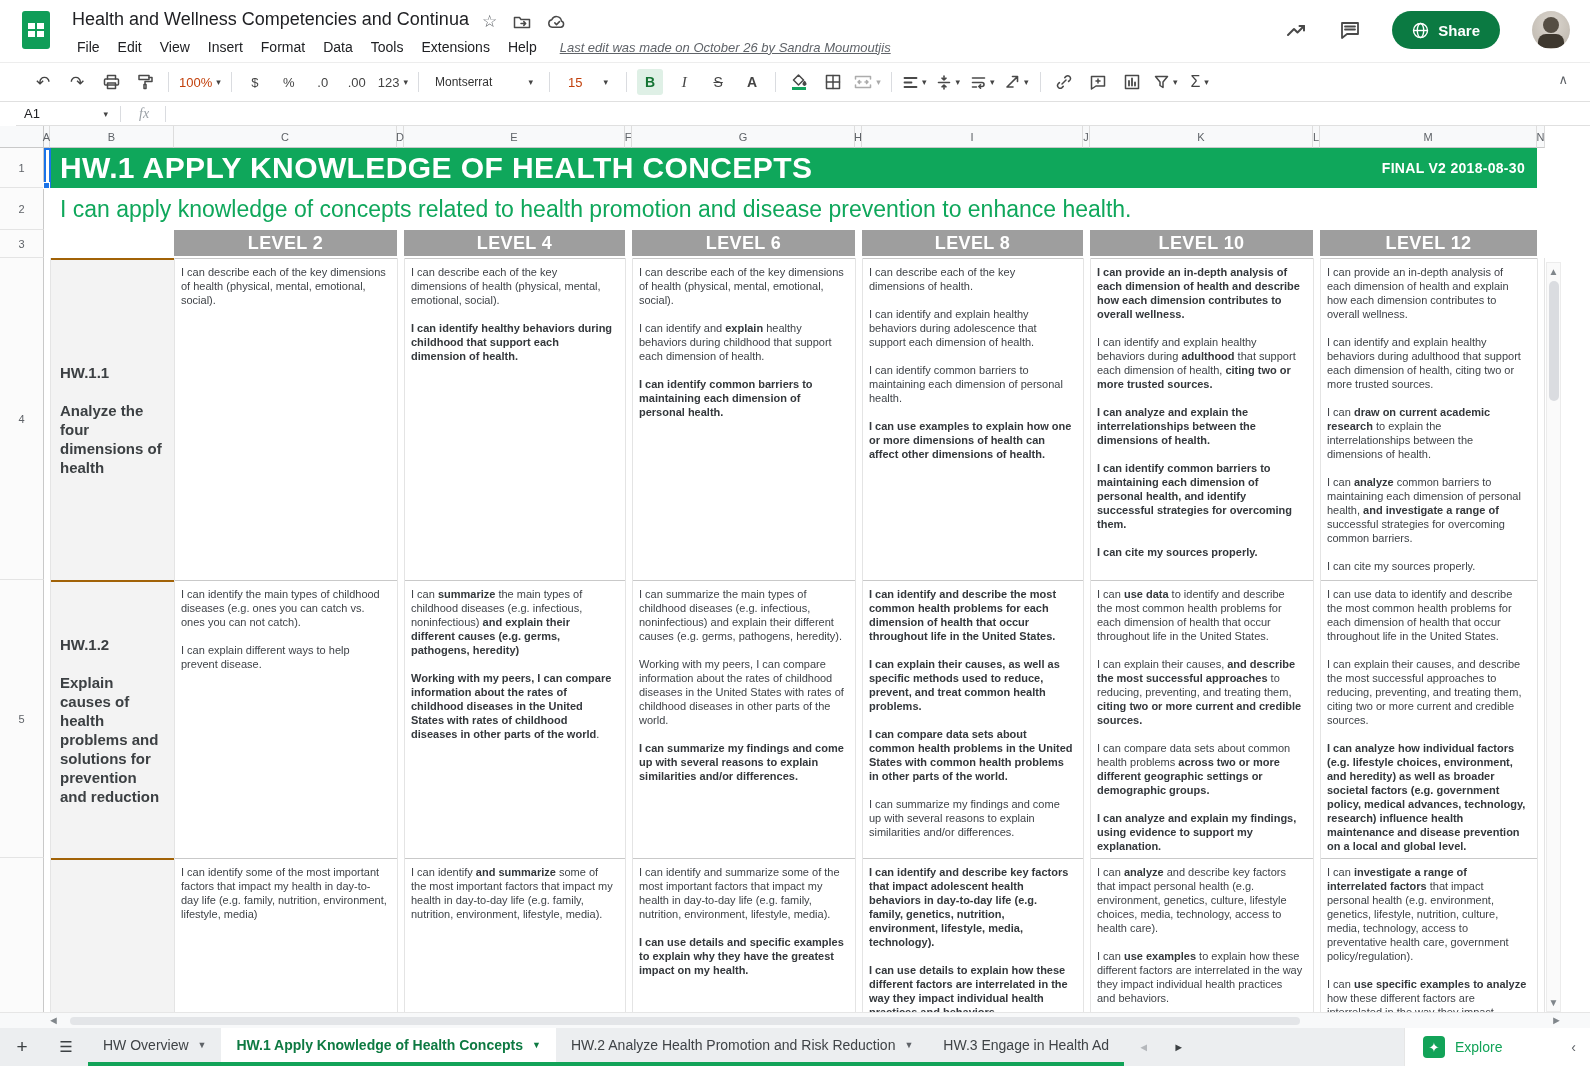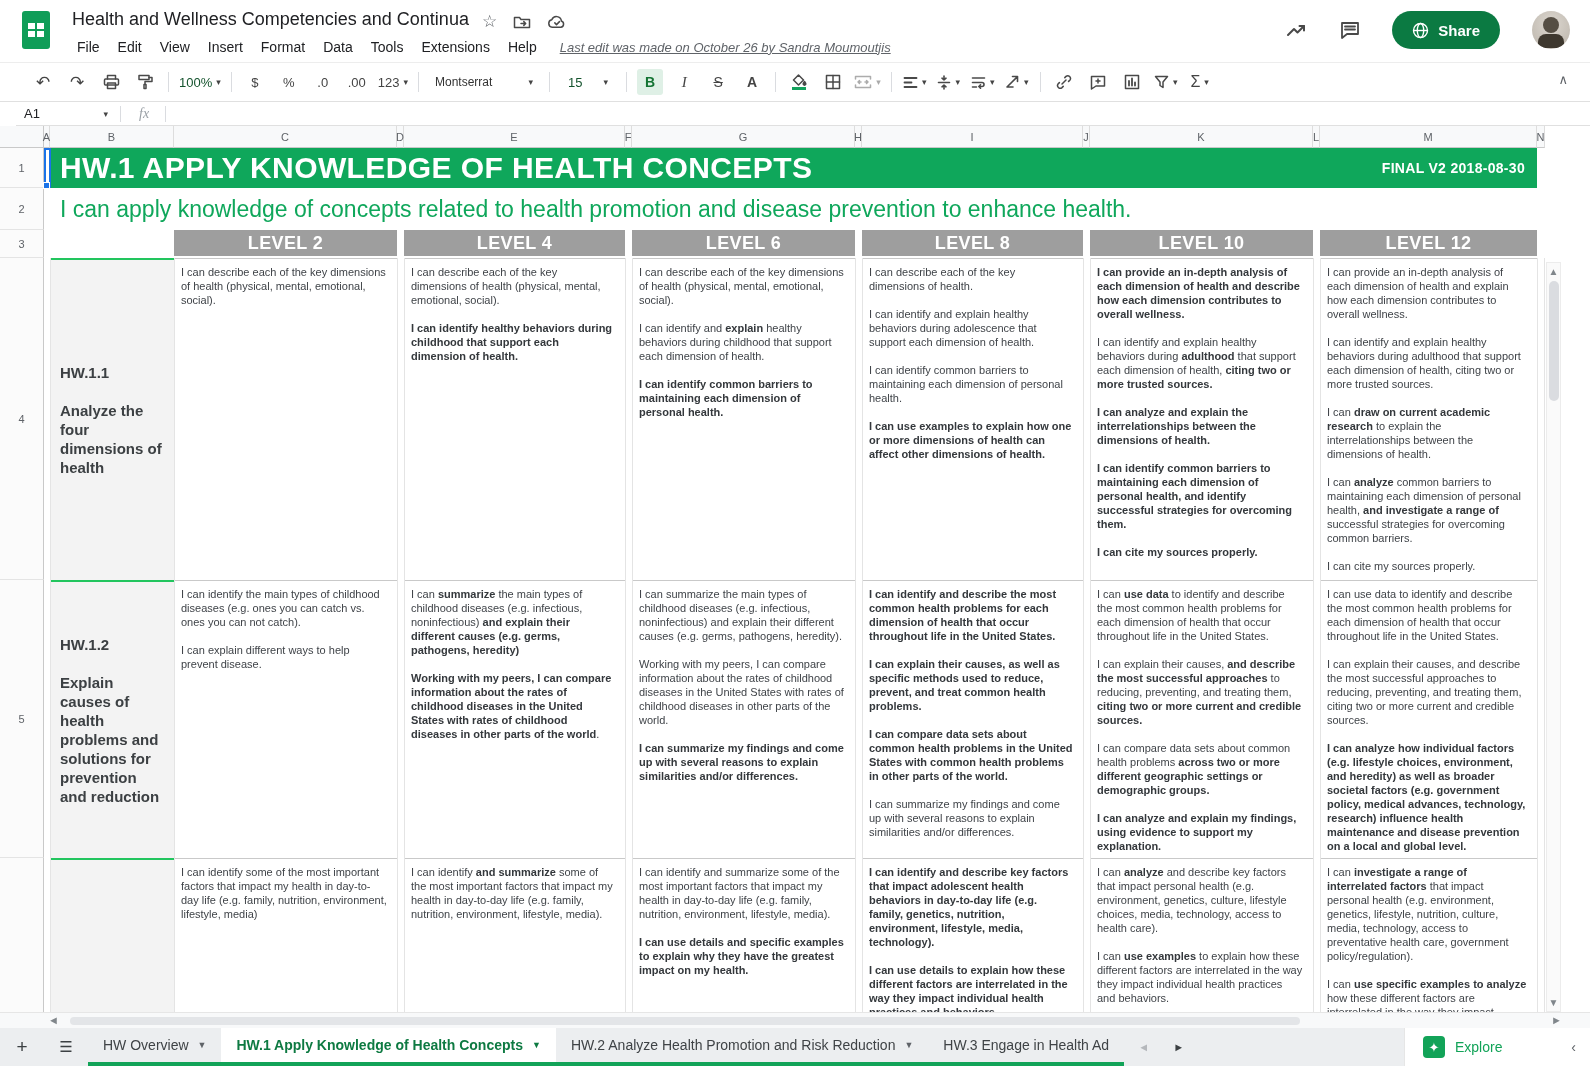--- a/index.html
+++ b/index.html
@@ -30,21 +30,21 @@
   .avatar{width:38px;height:38px;border-radius:50%;background:radial-gradient(circle at 50% 35%,#ddd8d1,#b9b2a8);position:relative;overflow:hidden;}
   .avatar::before{content:"";position:absolute;left:11px;top:6px;width:16px;height:16px;border-radius:50%;background:#554e44;}
   .avatar::after{content:"";position:absolute;left:6px;top:23px;width:26px;height:14px;border-radius:8px 8px 0 0;background:#3e382f;}
 
   
   .toolbar{position:absolute;left:0;top:62px;width:1590px;height:40px;background:#fff;
     border-top:1px solid #ededed;border-bottom:1px solid #e0e0e0;display:flex;align-items:center;padding-left:30px;}
   .tbi{height:26px;min-width:26px;display:flex;align-items:center;justify-content:center;color:#444;font-size:14px;}
   .tbi + .tbi{margin-left:8px;}
   .sep{width:1px;height:20px;background:#dadce0;margin:0 10px;}
-  .tb-text{font-size:13px;color:#14532d;}
+  .tb-text{font-size:13px;color:#c2410c;}
   .crt{font-size:9px;color:#444;margin-left:4px;}
   .num-lbl{font-size:13px;color:#444;}
   .font-name{font-size:12px;color:#333;min-width:78px;}
   .bold-btn{font-weight:700;color:#137333;background:#dff0e6;border-radius:3px;padding:2px 8px;font-size:14px;}
   .italic-btn{font-style:italic;font-family:"Liberation Serif",serif;font-size:15px;}
   .strike-btn{text-decoration:line-through;font-size:14px;}
   .color-btn{font-size:14px;font-weight:700;}
   .fill-wrap{display:flex;flex-direction:column;align-items:center;gap:1px;}
   .green-bar{width:14px;height:3px;background:#14a35e;}
   .collapse-ctl{position:absolute;right:22px;top:72px;color:#5f6368;font-size:13px;}
@@ -71,21 +71,21 @@
   .gr1{grid-row:2}.gr2{grid-row:3}.gr3{grid-row:4}.gr4{grid-row:5}.gr5{grid-row:6}.gr6{grid-row:7}
 
   .banner{grid-column:3/15;grid-row:2;background:var(--green);color:#fff;display:flex;align-items:center;justify-content:space-between;padding:0 12px 0 10px;}
   .banner-title{font-size:30px;font-weight:800;letter-spacing:.4px;white-space:nowrap;}
   .banner-version{font-size:14px;font-weight:700;letter-spacing:.3px;}
   .subtitle{grid-column:3/15;grid-row:3;display:flex;align-items:center;padding-left:10px;
     color:var(--green);font-size:23px;white-space:nowrap;}
   .chip{background:var(--chip);color:#fff;font-size:18px;font-weight:700;letter-spacing:.4px;
     display:flex;align-items:center;justify-content:center;margin-bottom:2px;}
   .blabel{background:#f3f3f3;display:flex;flex-direction:column;justify-content:center;padding:0 10px;
-    font-size:15px;font-weight:700;color:#3c4043;line-height:19px;border-top:2px solid #22c55e;}
+    font-size:15px;font-weight:700;color:#3c4043;line-height:19px;border-top:2px solid #a16207;}
   .blabel .code{margin-bottom:19px;}
   .cell{background:#fff;border-top:1px solid #c9c9c9;padding:6px 10px 4px 7px;
     font-size:11px;line-height:14px;color:#3f4348;overflow:hidden;}
   .cell p{margin:0 0 14px;}
   .cell .b{font-weight:700;color:#34383c;}
   .selbox{position:absolute;left:44px;top:22px;width:7px;height:40px;border:2px solid var(--sel);z-index:5;}
   .selbox::after{content:"";position:absolute;left:-3px;bottom:-3px;width:5px;height:5px;background:var(--sel);border:1px solid #fff;}
   .vl{position:absolute;top:132px;bottom:0;width:1px;background:#e4e4e4;z-index:3;pointer-events:none;}
 
   

